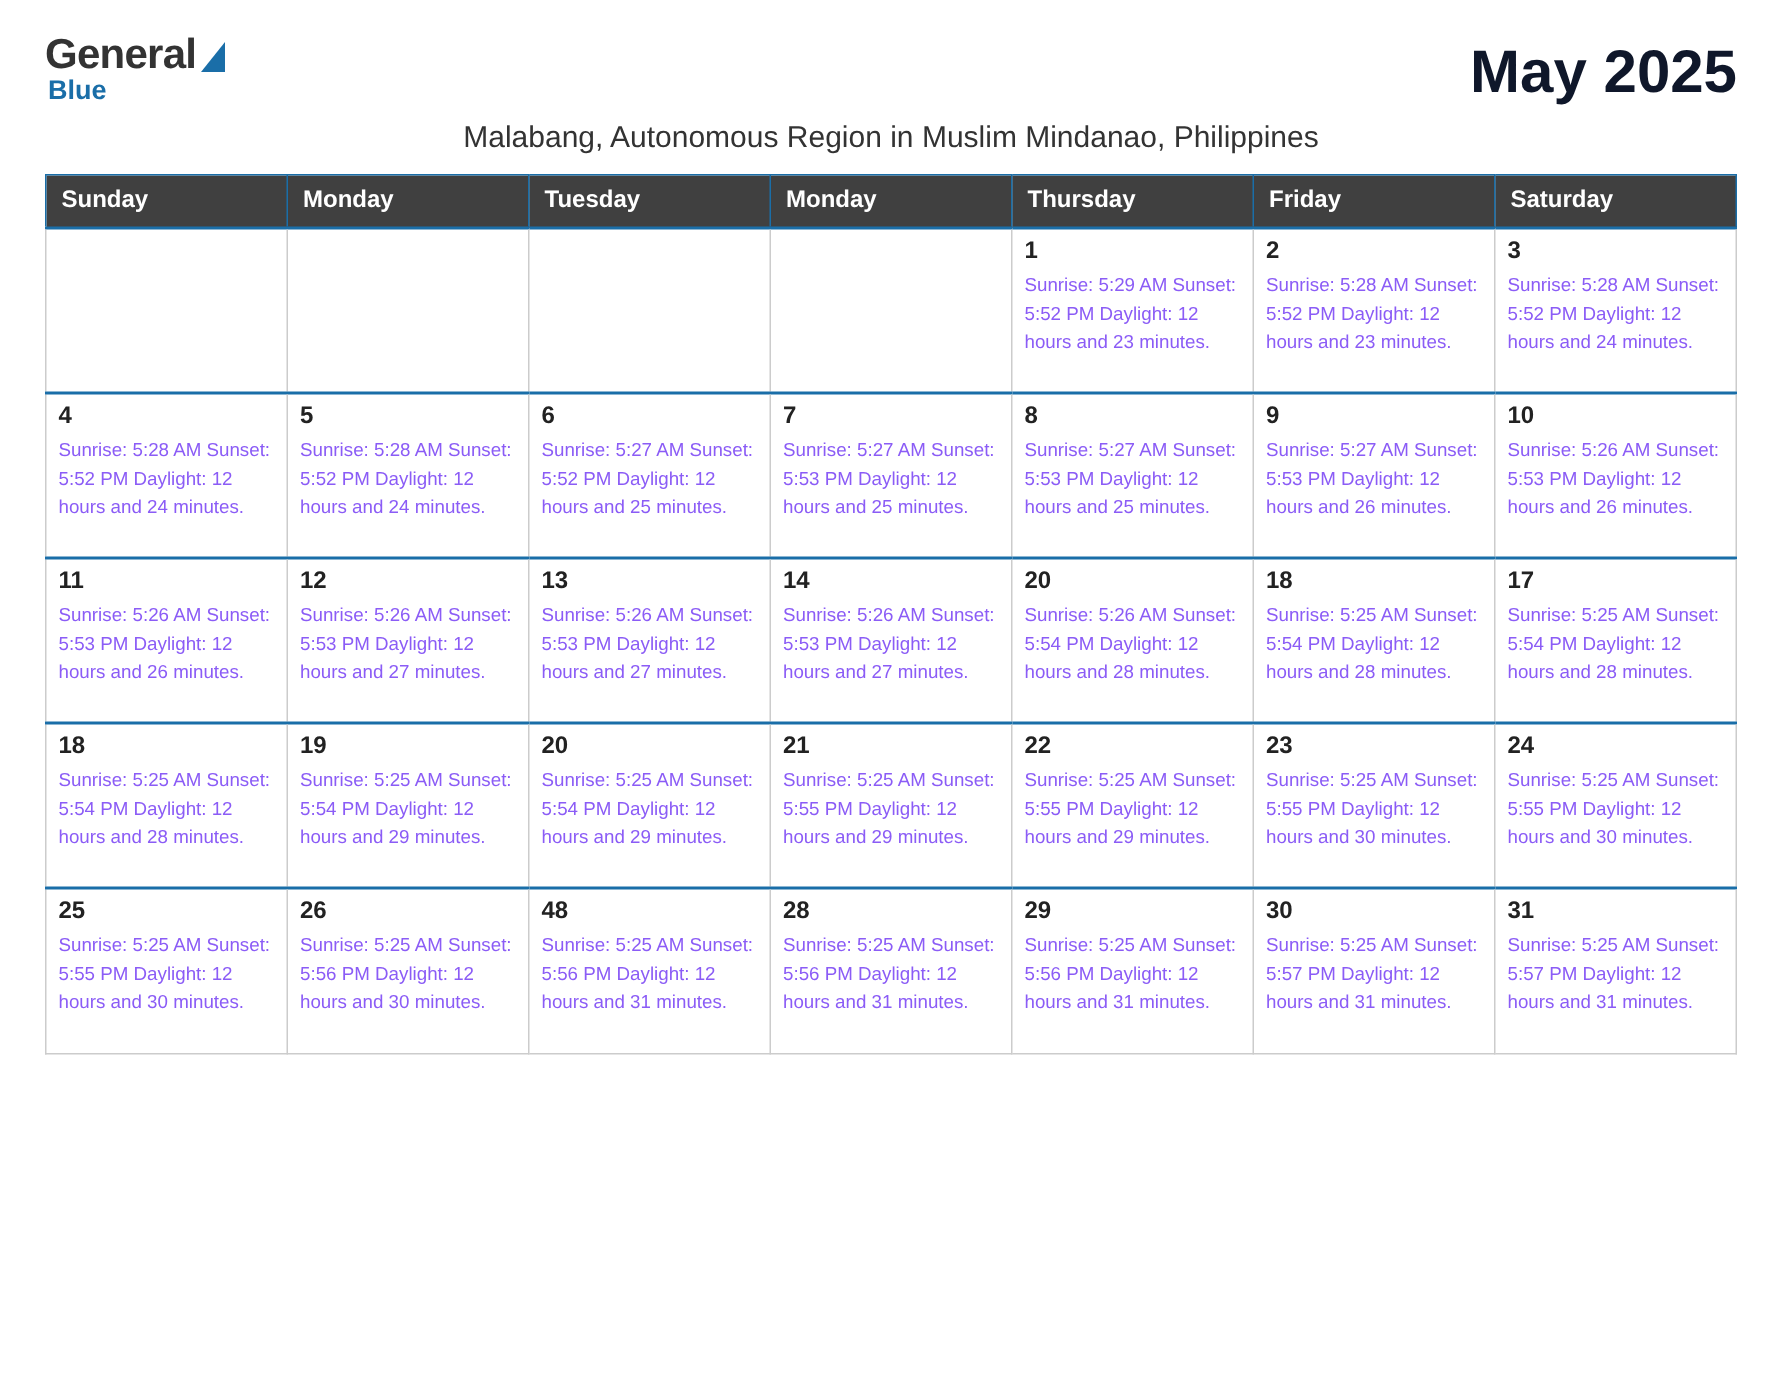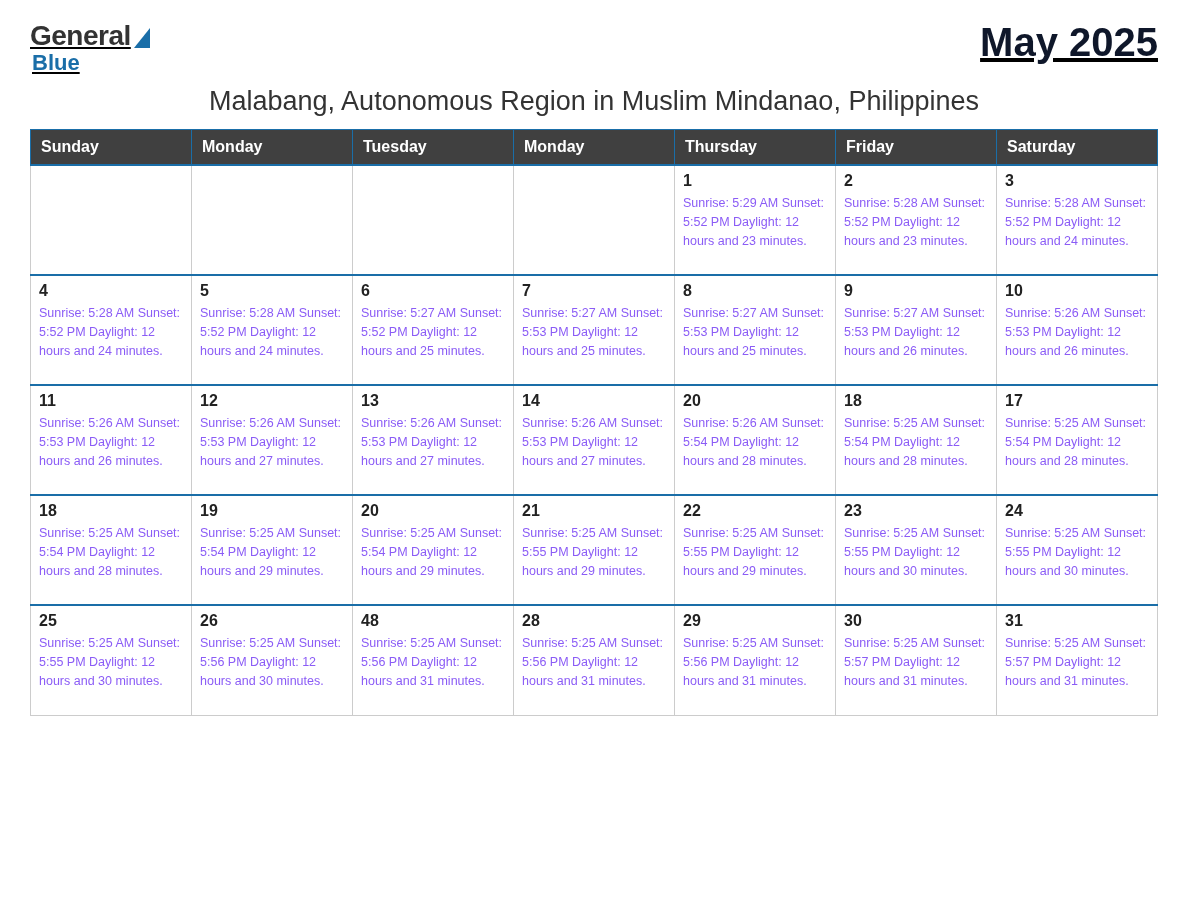--- a/index.html
+++ b/index.html
@@ -6,23 +6,22 @@
     body {
       font-family: Arial, sans-serif;
       background: #fff;
       padding: 20px 30px;
       width: 1188px;
       min-height: 918px;
     }
     .header {
       display: flex;
       justify-content: space-between;
-      align-items: flex-start;
+      align-items: flex-end;
       margin-bottom: 10px;
-      text-decoration: underline;
     }
     .logo {
       display: flex;
       flex-direction: column;
       align-items: flex-start;
     }
     .logo-top {
       display: flex;
       align-items: center;
     }
@@ -34,35 +33,35 @@
     }
     .logo-triangle {
       width: 0;
       height: 0;
       border-left: 16px solid transparent;
       border-bottom: 20px solid #1a6ea8;
       margin-left: 3px;
       margin-top: 4px;
     }
     .logo-subtitle {
-      font-size: 22px;
+      font-size: 18px;
       color: #1a6ea8;
       font-weight: bold;
       margin-top: -2px;
       margin-left: 2px;
     }
     .month-title {
       font-size: 40px;
       font-weight: bold;
       color: #0f172a;
       text-align: right;
     }
     .location-title {
       text-align: center;
-      font-size: 27px;
+      font-size: 20px;
       color: #333;
       margin-bottom: 12px;
       font-weight: normal;
     }
     .calendar-table {
       width: 100%;
       border-collapse: collapse;
     }
     .calendar-table th {
       background-color: #404040;

